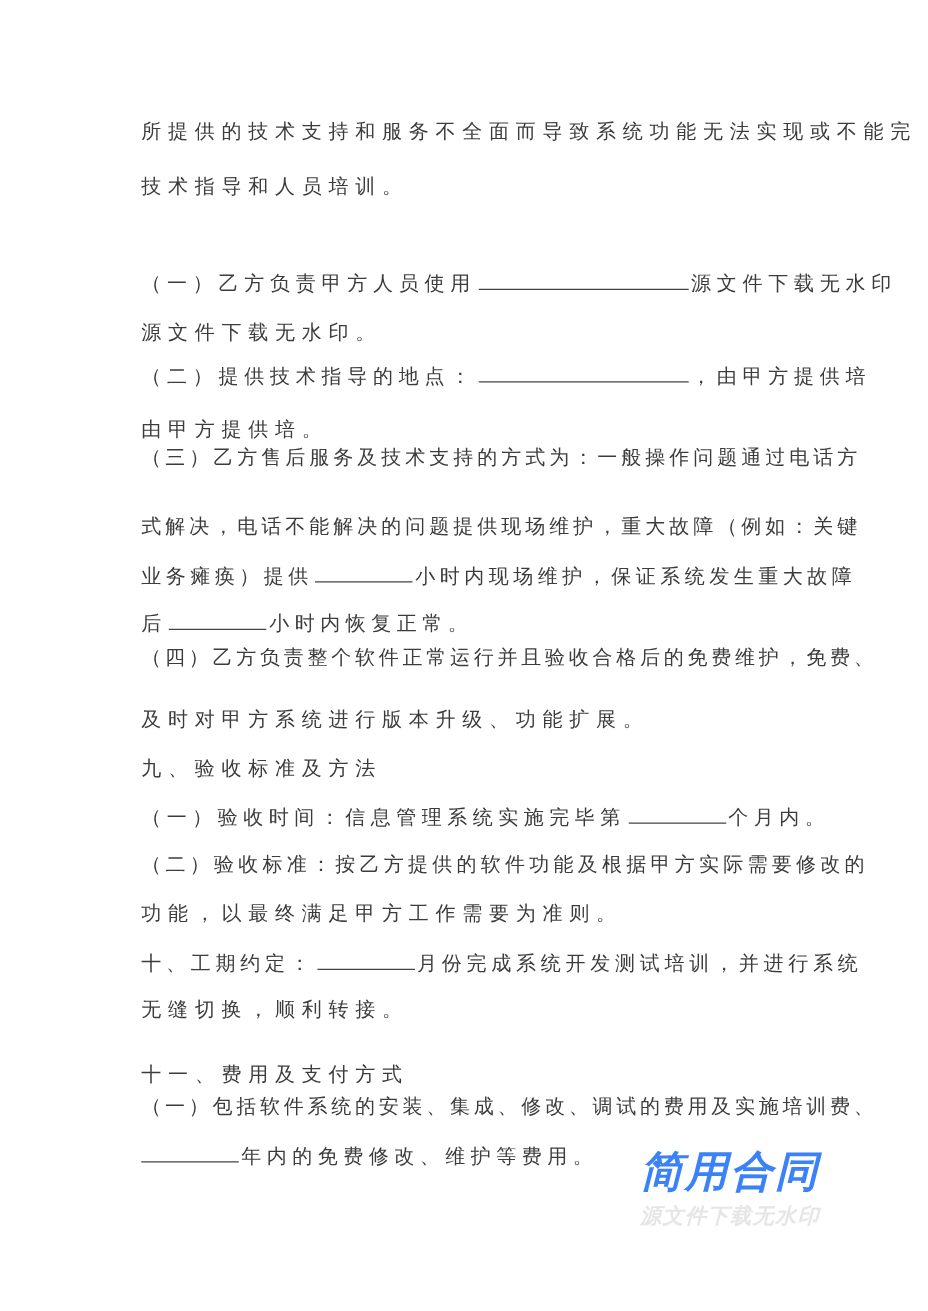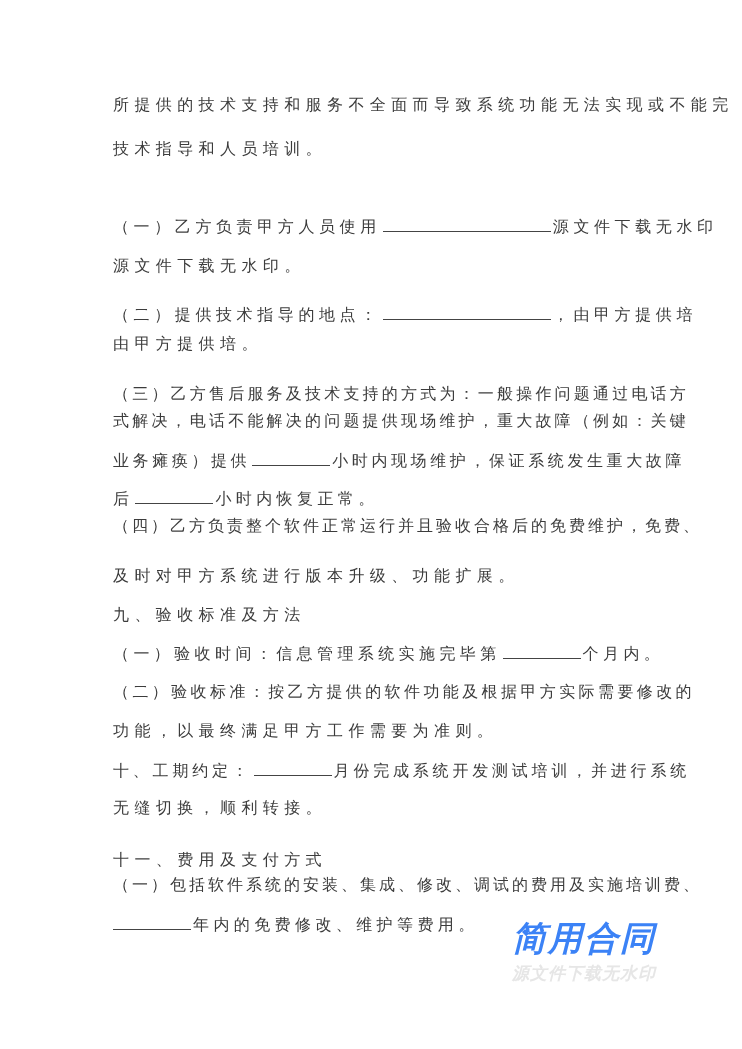--- a/index.html
+++ b/index.html
@@ -73,26 +73,26 @@
 <div class="page">
 
   <div class="line" style="top:93px">所提供的技术支持和服务不全面而导致系统功能无法实现或不能完</div>
   <div class="line" style="top:137px">技术指导和人员培训。</div>
 
   <div class="line" style="top:214px;letter-spacing:4.6px">
     <span>（一）乙方负责甲方人员使用</span><span class="blank b-long"></span><span>源文件下载无水印</span>
   </div>
   <div class="line" style="top:254px">源文件下载无水印。</div>
 
-  <div class="line" style="top:302px;letter-spacing:4.6px">
+  <div class="line" style="top:288px;letter-spacing:4.6px">
     <span>（二）提供技术指导的地点：</span><span class="blank b-long"></span><span>，由甲方提供培</span>
   </div>
   <div class="line" style="top:332px">由甲方提供培。</div>
 
-  <div class="line" style="top:382px;letter-spacing:3.2px">（三）乙方售后服务及技术支持的方式为：一般操作问题通过电话方</div>
+  <div class="line" style="top:354px;letter-spacing:3.2px">（三）乙方售后服务及技术支持的方式为：一般操作问题通过电话方</div>
   <div class="line" style="top:409px;letter-spacing:3.2px">式解决，电话不能解决的问题提供现场维护，重大故障（例如：关键</div>
 
   <div class="line" style="top:448px;letter-spacing:3.6px">
     <span>业务瘫痪）提供</span><span class="blank b-short"></span><span>小时内现场维护，保证系统发生重大故障</span>
   </div>
   <div class="line" style="top:486px;letter-spacing:4.4px">
     <span>后</span><span class="blank b-short"></span><span>小时内恢复正常。</span>
   </div>
 
   <div class="line" style="top:514px;letter-spacing:3.0px">（四）乙方负责整个软件正常运行并且验收合格后的免费维护，免费、</div>

